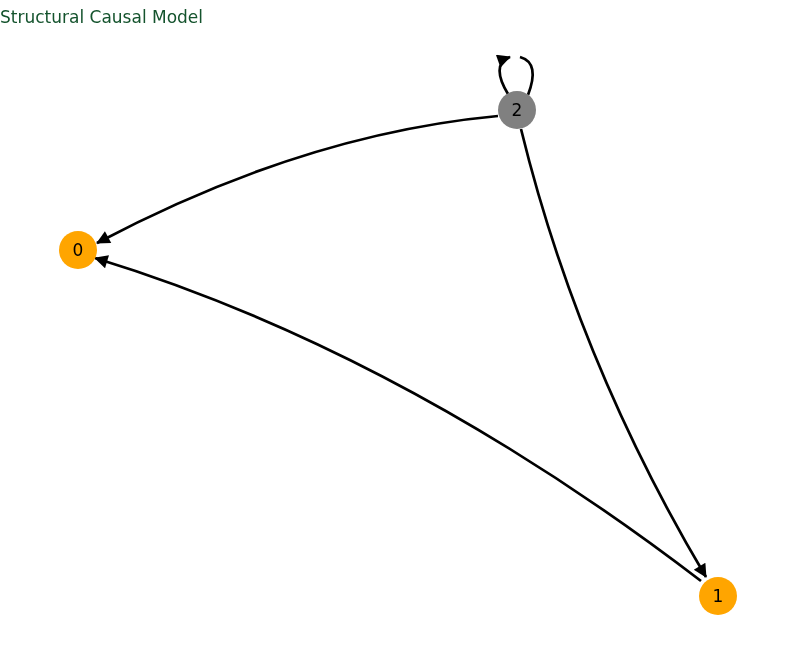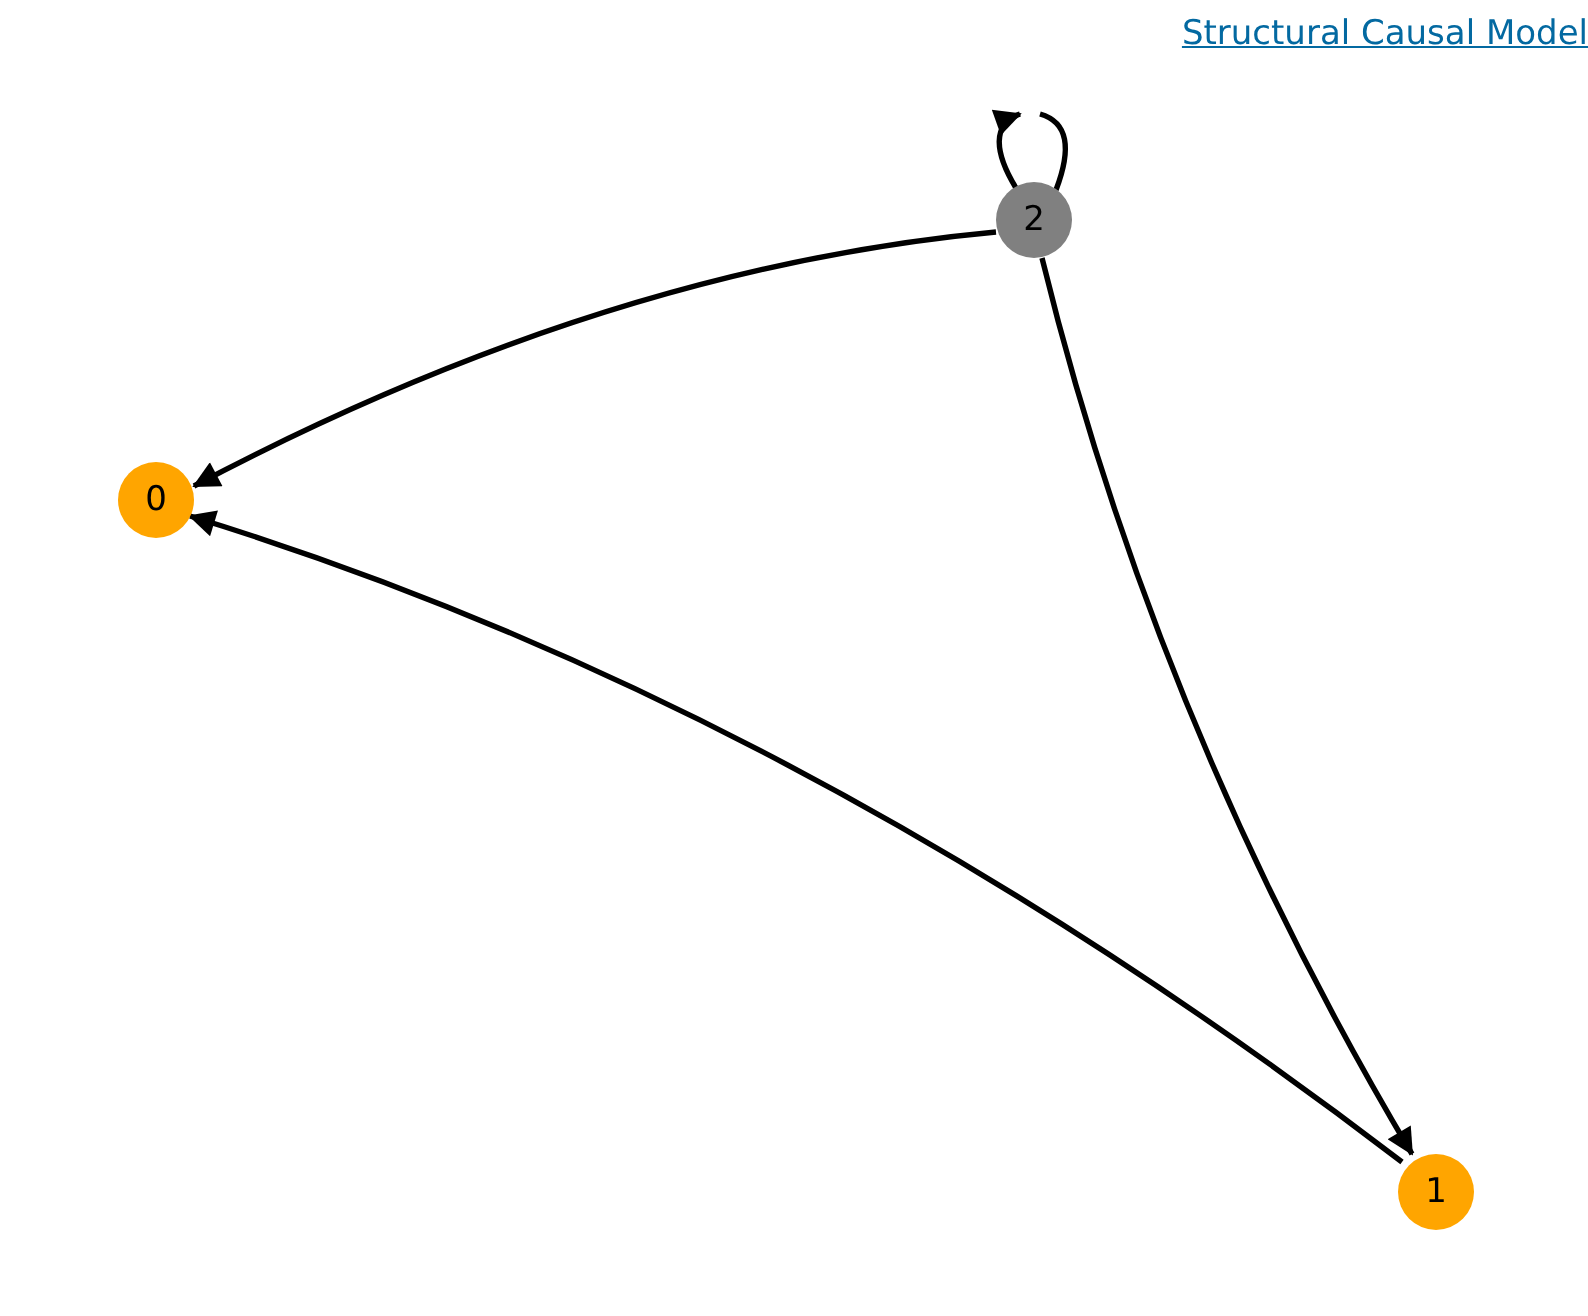--- a/index.html
+++ b/index.html
@@ -13,25 +13,24 @@
     height: 658px;
     background: #ffffff;
     overflow: hidden;
     font-family: "DejaVu Sans", sans-serif;
   }
   .figure-title {
     position: absolute;
     top: 7px;
     left: 0;
     width: 100%;
-    text-align: right;
+    text-align: left;
     font-size: 17px;
     line-height: 20px;
-    color: #0369a1;
-    text-decoration: underline;
+    color: #14532d;
   }
   svg.graph {
     position: absolute;
     top: 0;
     left: 0;
   }
   .edge {
     fill: none;
     stroke-width: 2.7px;
     stroke-linecap: butt;

